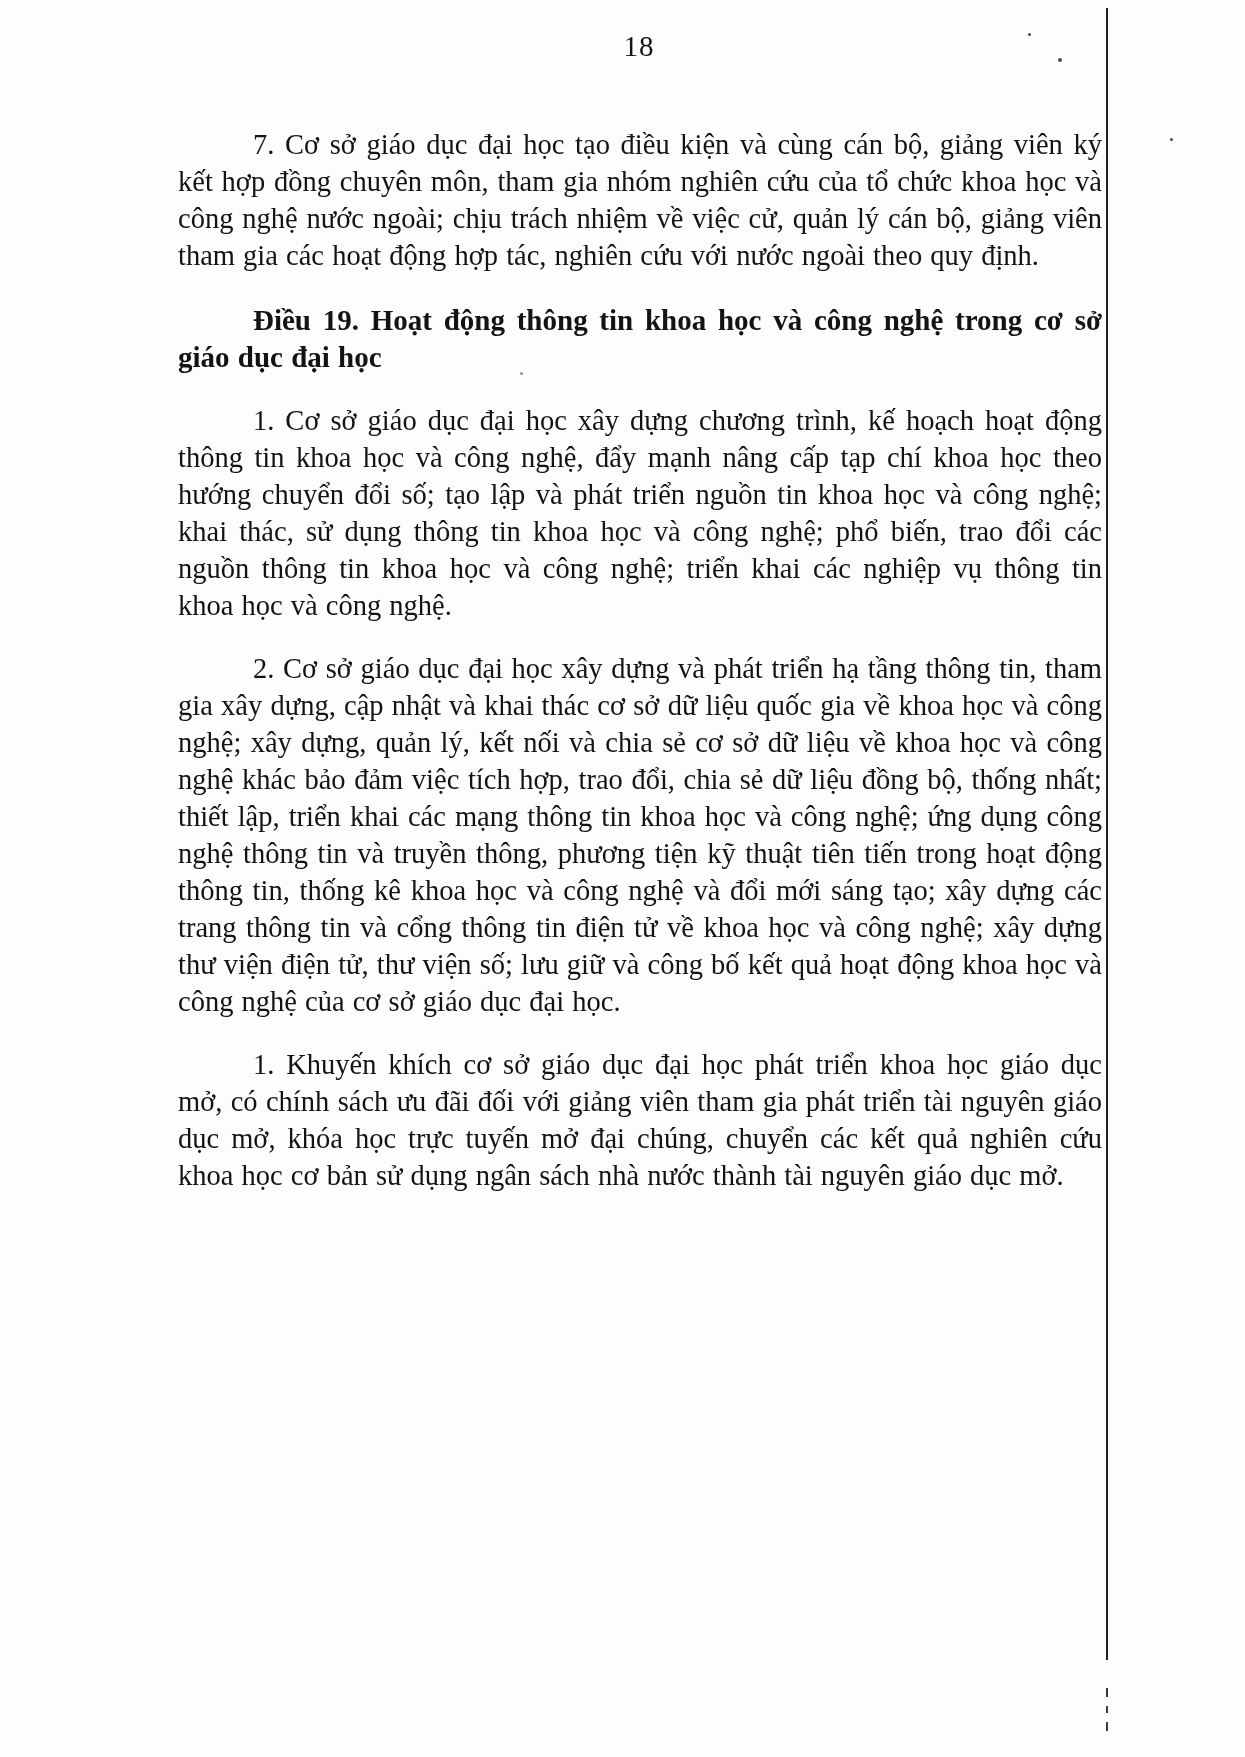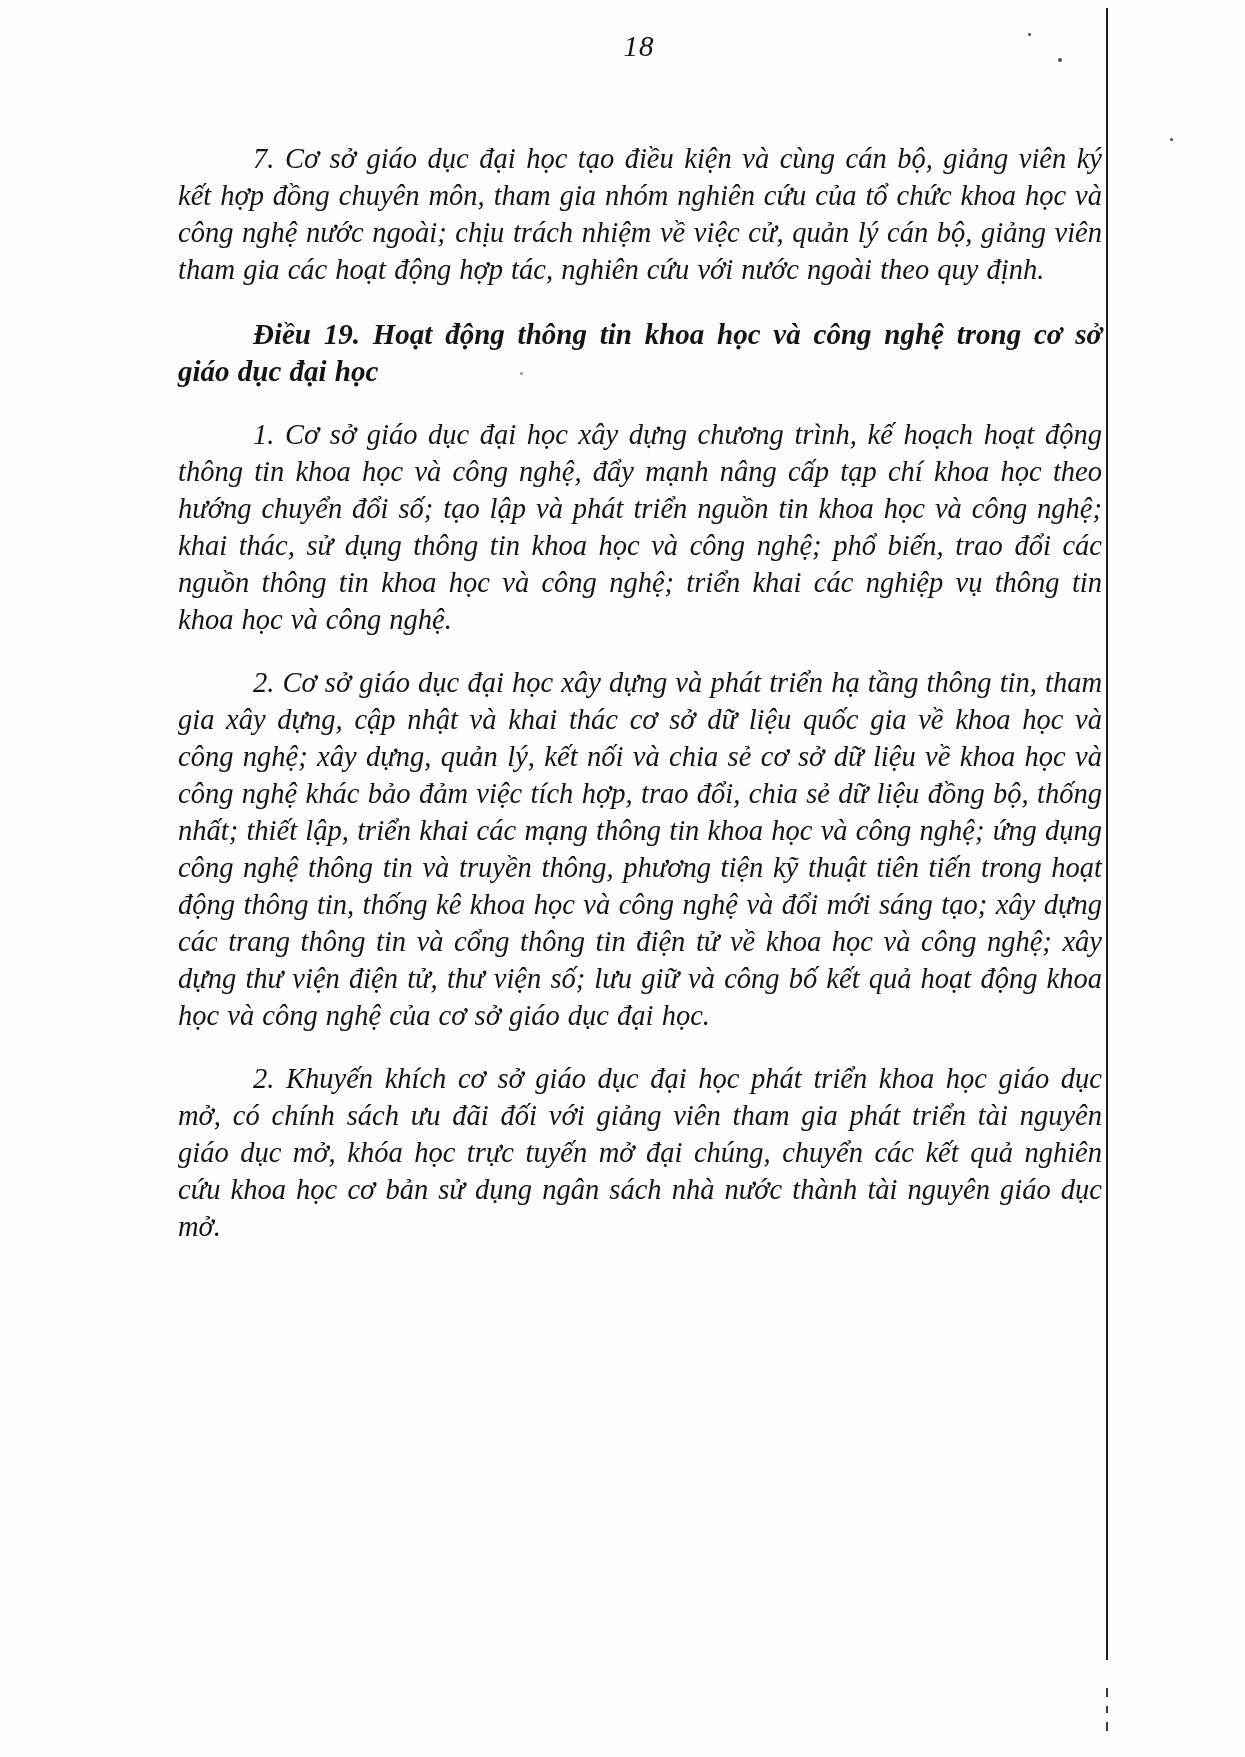--- a/index.html
+++ b/index.html
@@ -5,34 +5,33 @@
   html, body { margin: 0; padding: 0; background: #e8e8e8; }
   .page {
     position: relative;
     width: 1245px;
     height: 1757px;
     margin: 0 auto;
     background: #fdfdfb;
     overflow: hidden;
     font-family: "Liberation Serif", "DejaVu Serif", serif;
     color: #131313;
-    font-style: italic;
   }
   .pageno {
     position: absolute;
     top: 30px;
     left: 178px;
     width: 922px;
     text-align: center;
     font-size: 29px;
     letter-spacing: 1px;
   }
   .textcol {
     position: absolute;
-    top: 140px;
+    top: 126px;
     left: 178px;
     width: 924px;
   }
   .para, .head {
     font-size: 28.5px;
     line-height: 37px;
     text-align: justify;
     text-indent: 75px;
     margin: 0 0 26px 0;
     word-spacing: 1px;
@@ -76,21 +75,21 @@
 
 <div class="page">
 
   <div class="pageno">18</div>
 
   <div class="textcol">
     <p class="para">7. Cơ sở giáo dục đại học tạo điều kiện và cùng cán bộ, giảng viên ký kết hợp đồng chuyên môn, tham gia nhóm nghiên cứu của tổ chức khoa học và công nghệ nước ngoài; chịu trách nhiệm về việc cử, quản lý cán bộ, giảng viên tham gia các hoạt động hợp tác, nghiên cứu với nước ngoài theo quy định.</p>
     <p class="head">Điều 19. Hoạt động thông tin khoa học và công nghệ trong cơ sở giáo dục đại học</p>
     <p class="para">1. Cơ sở giáo dục đại học xây dựng chương trình, kế hoạch hoạt động thông tin khoa học và công nghệ, đẩy mạnh nâng cấp tạp chí khoa học theo hướng chuyển đổi số; tạo lập và phát triển nguồn tin khoa học và công nghệ; khai thác, sử dụng thông tin khoa học và công nghệ; phổ biến, trao đổi các nguồn thông tin khoa học và công nghệ; triển khai các nghiệp vụ thông tin khoa học và công nghệ.</p>
     <p class="para">2. Cơ sở giáo dục đại học xây dựng và phát triển hạ tầng thông tin, tham gia xây dựng, cập nhật và khai thác cơ sở dữ liệu quốc gia về khoa học và công nghệ; xây dựng, quản lý, kết nối và chia sẻ cơ sở dữ liệu về khoa học và công nghệ khác bảo đảm việc tích hợp, trao đổi, chia sẻ dữ liệu đồng bộ, thống nhất; thiết lập, triển khai các mạng thông tin khoa học và công nghệ; ứng dụng công nghệ thông tin và truyền thông, phương tiện kỹ thuật tiên tiến trong hoạt động thông tin, thống kê khoa học và công nghệ và đổi mới sáng tạo; xây dựng các trang thông tin và cổng thông tin điện tử về khoa học và công nghệ; xây dựng thư viện điện tử, thư viện số; lưu giữ và công bố kết quả hoạt động khoa học và công nghệ của cơ sở giáo dục đại học.</p>
-    <p class="para">2. Khuyến khích cơ sở giáo dục đại học phát triển khoa học giáo dục mở, có chính sách ưu đãi đối với giảng viên tham gia phát triển tài nguyên giáo dục mở, khóa học trực tuyến mở đại chúng, chuyển các kết quả nghiên cứu khoa học cơ bản sử dụng ngân sách nhà nước thành tài nguyên giáo dục mở.</p>
+    <p class="para">1. Khuyến khích cơ sở giáo dục đại học phát triển khoa học giáo dục mở, có chính sách ưu đãi đối với giảng viên tham gia phát triển tài nguyên giáo dục mở, khóa học trực tuyến mở đại chúng, chuyển các kết quả nghiên cứu khoa học cơ bản sử dụng ngân sách nhà nước thành tài nguyên giáo dục mở.</p>
   </div>
 
   <div class="fold-line"></div>
   <div class="fold-dash dash-1"></div>
   <div class="fold-dash dash-2"></div>
   <div class="fold-dash dash-3"></div>
 
   <div class="speck speck-1"></div>
   <div class="speck speck-2"></div>
   <div class="speck speck-3"></div>

